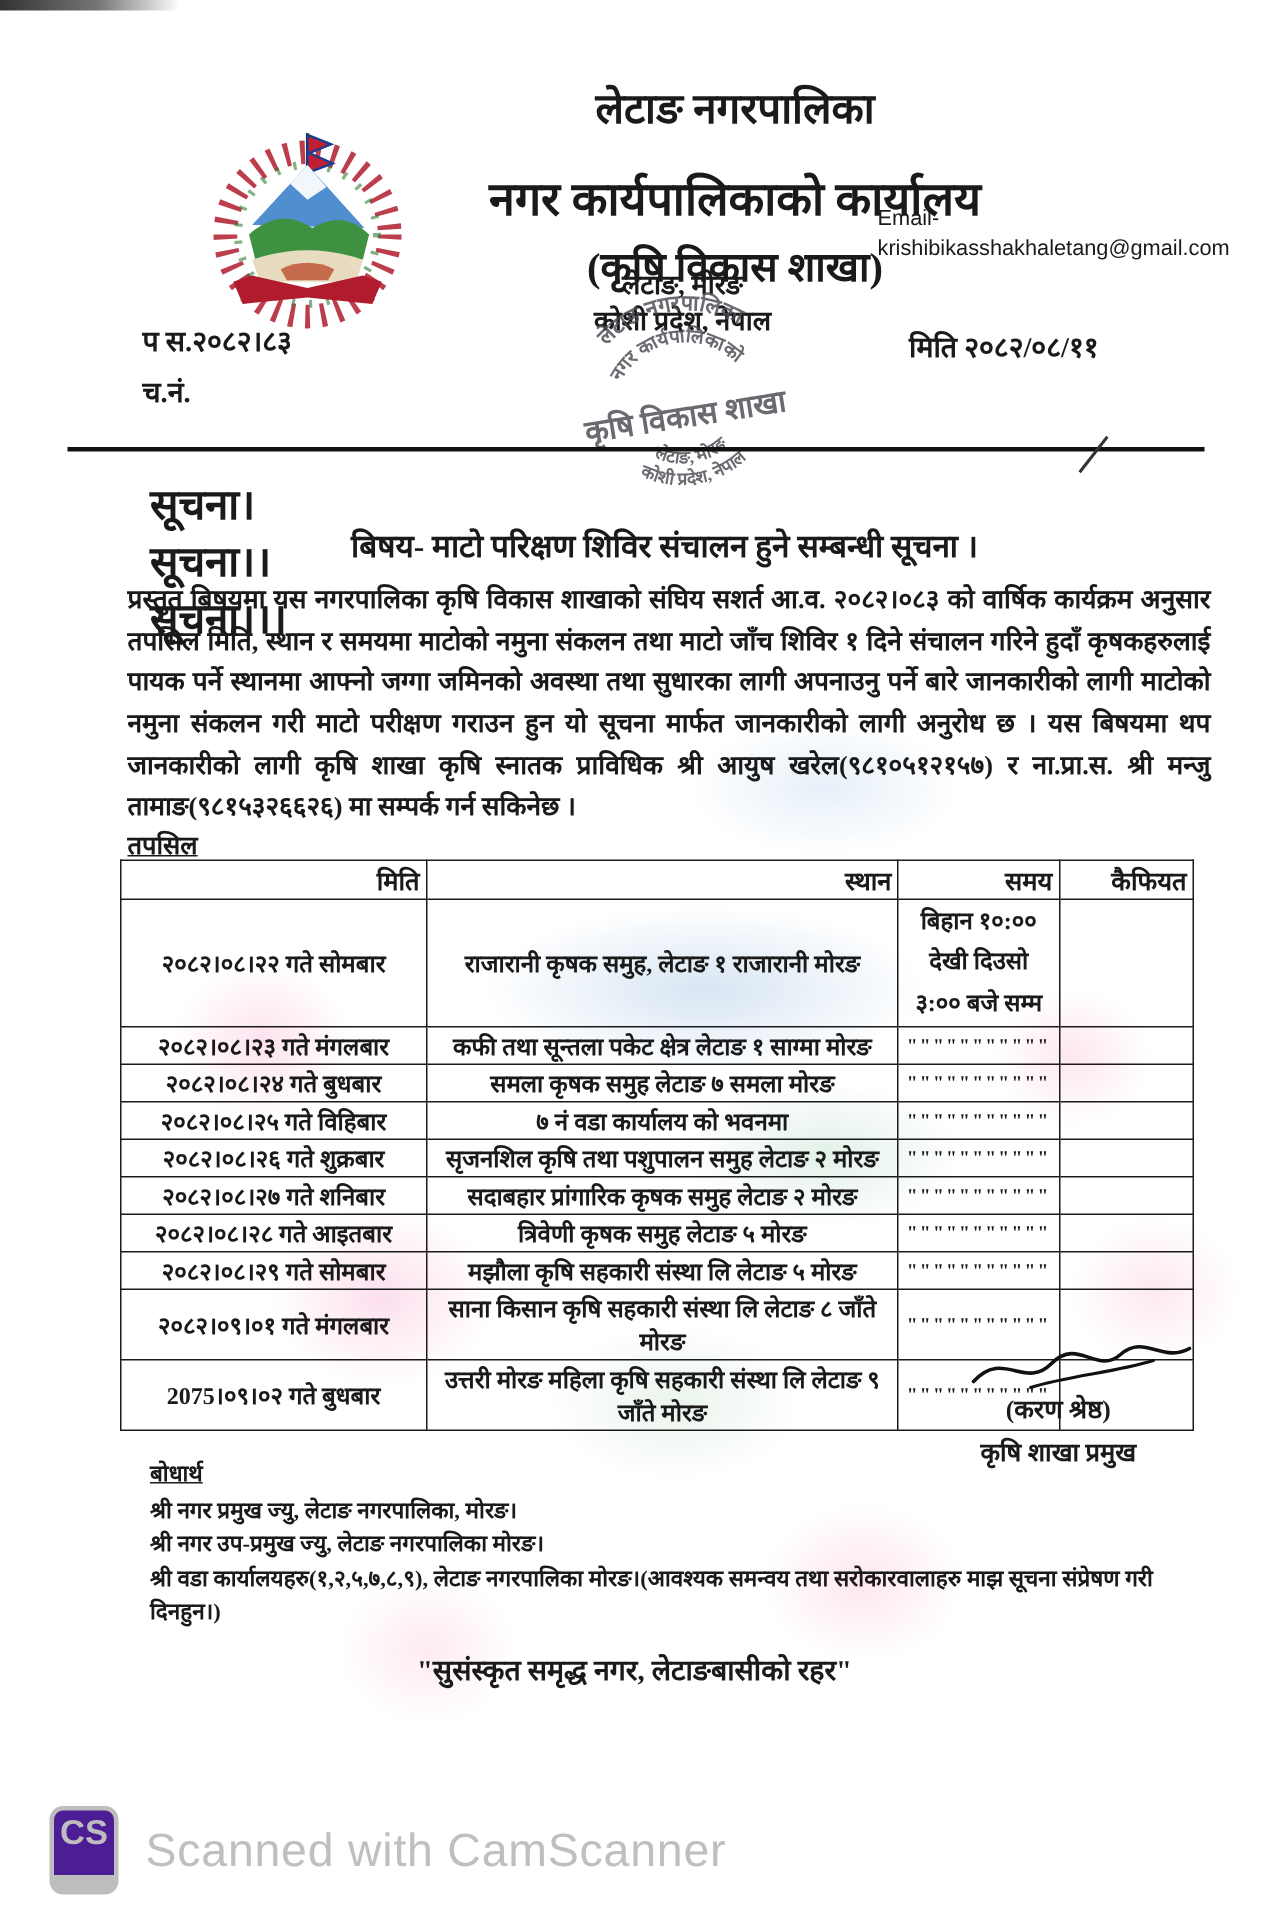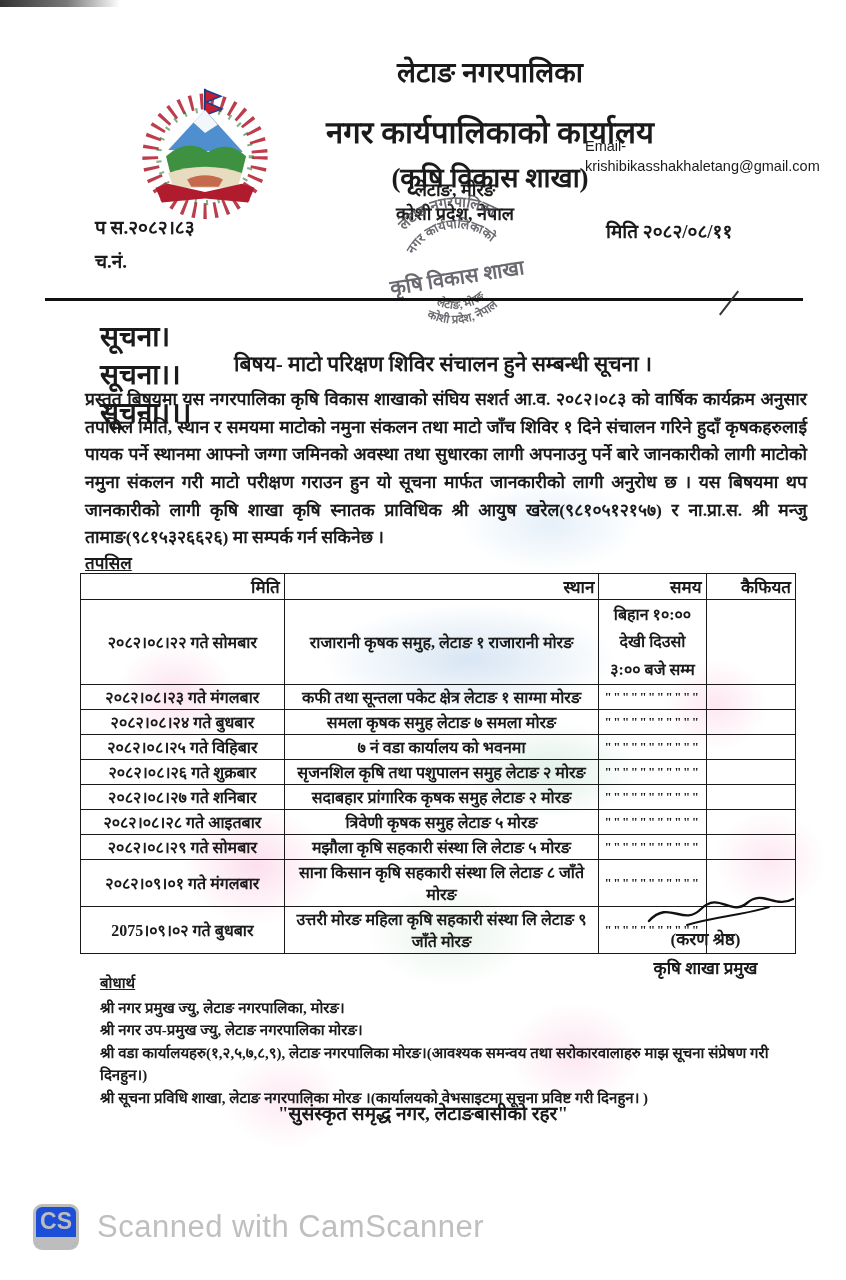--- a/index.html
+++ b/index.html
@@ -68,21 +68,21 @@
 
   .bodh{position:absolute;top:972px;left:100px;width:715px;font-size:15px;font-weight:700;line-height:1.5;}
   .bodh .bt{text-decoration:underline;margin-bottom:2px;}
   .bodh .bi{margin:0;}
 
   .slogan{position:absolute;top:1100px;left:0;width:846px;text-align:center;
           font-size:19px;font-weight:700;}
 
   .cam{position:absolute;top:1204px;left:33px;display:flex;align-items:center;gap:18px;
        font-family:"Liberation Sans",sans-serif;color:#bfbfbf;}
-  .cs-badge{width:46px;height:46px;border:3px solid #bdbdbd;border-radius:9px;position:relative;background:#1d4ed8;box-sizing:border-box;}
+  .cs-badge{width:46px;height:59px;border:3px solid #bdbdbd;border-radius:9px;position:relative;background:#4c1d95;box-sizing:border-box;}
   .cs-badge .cs-text{color:#bdbdbf;font-weight:700;font-size:23px;text-align:center;margin-top:1px;}
   .cs-badge .cs-strip{position:absolute;bottom:0;left:0;right:0;height:10px;background:#bdbdbd;border-radius:0 0 5px 5px;}
   .cam .cam-txt{font-size:31px;font-weight:400;letter-spacing:0.5px;}
 
   .stamp{position:absolute;left:352px;top:172px;transform:rotate(-9deg);opacity:0.82;}
   .logo{position:absolute;left:126px;top:82px;}
   .corner{position:absolute;top:0;left:0;width:120px;height:7px;
           background:linear-gradient(90deg,#333 0%,#777 55%,rgba(255,255,255,0) 100%);}
 </style>
 </head>
@@ -252,21 +252,20 @@
     <div class="nm">(करण श्रेष्ठ)</div>
     <div class="tt">कृषि शाखा प्रमुख</div>
   </div>
 
   <div class="bodh">
     <div class="bt">बोधार्थ</div>
     <div>
         <p class="bi">श्री नगर प्रमुख ज्यु, लेटाङ नगरपालिका, मोरङ।</p>
         <p class="bi">श्री नगर उप-प्रमुख ज्यु, लेटाङ नगरपालिका मोरङ।</p>
         <p class="bi">श्री वडा कार्यालयहरु(१,२,५,७,८,९), लेटाङ नगरपालिका मोरङ।(आवश्यक समन्वय तथा सरोकारवालाहरु माझ सूचना संप्रेषण गरी दिनहुन।)</p>
-        <p class="bi">श्री सूचना प्रविधि शाखा, लेटाङ नगरपालिका मोरङ ।(कार्यालयको वेभसाइटमा सूचना प्रविष्ट गरी दिनहुन।  )</p>
       </div>
   </div>
 
   <div class="slogan">"सुसंस्कृत समृद्ध नगर, लेटाङबासीको रहर"</div>
 
   <div class="cam">
     <div class="cs-badge">
       <div class="cs-text">CS</div>
       <div class="cs-strip"></div>
     </div>

